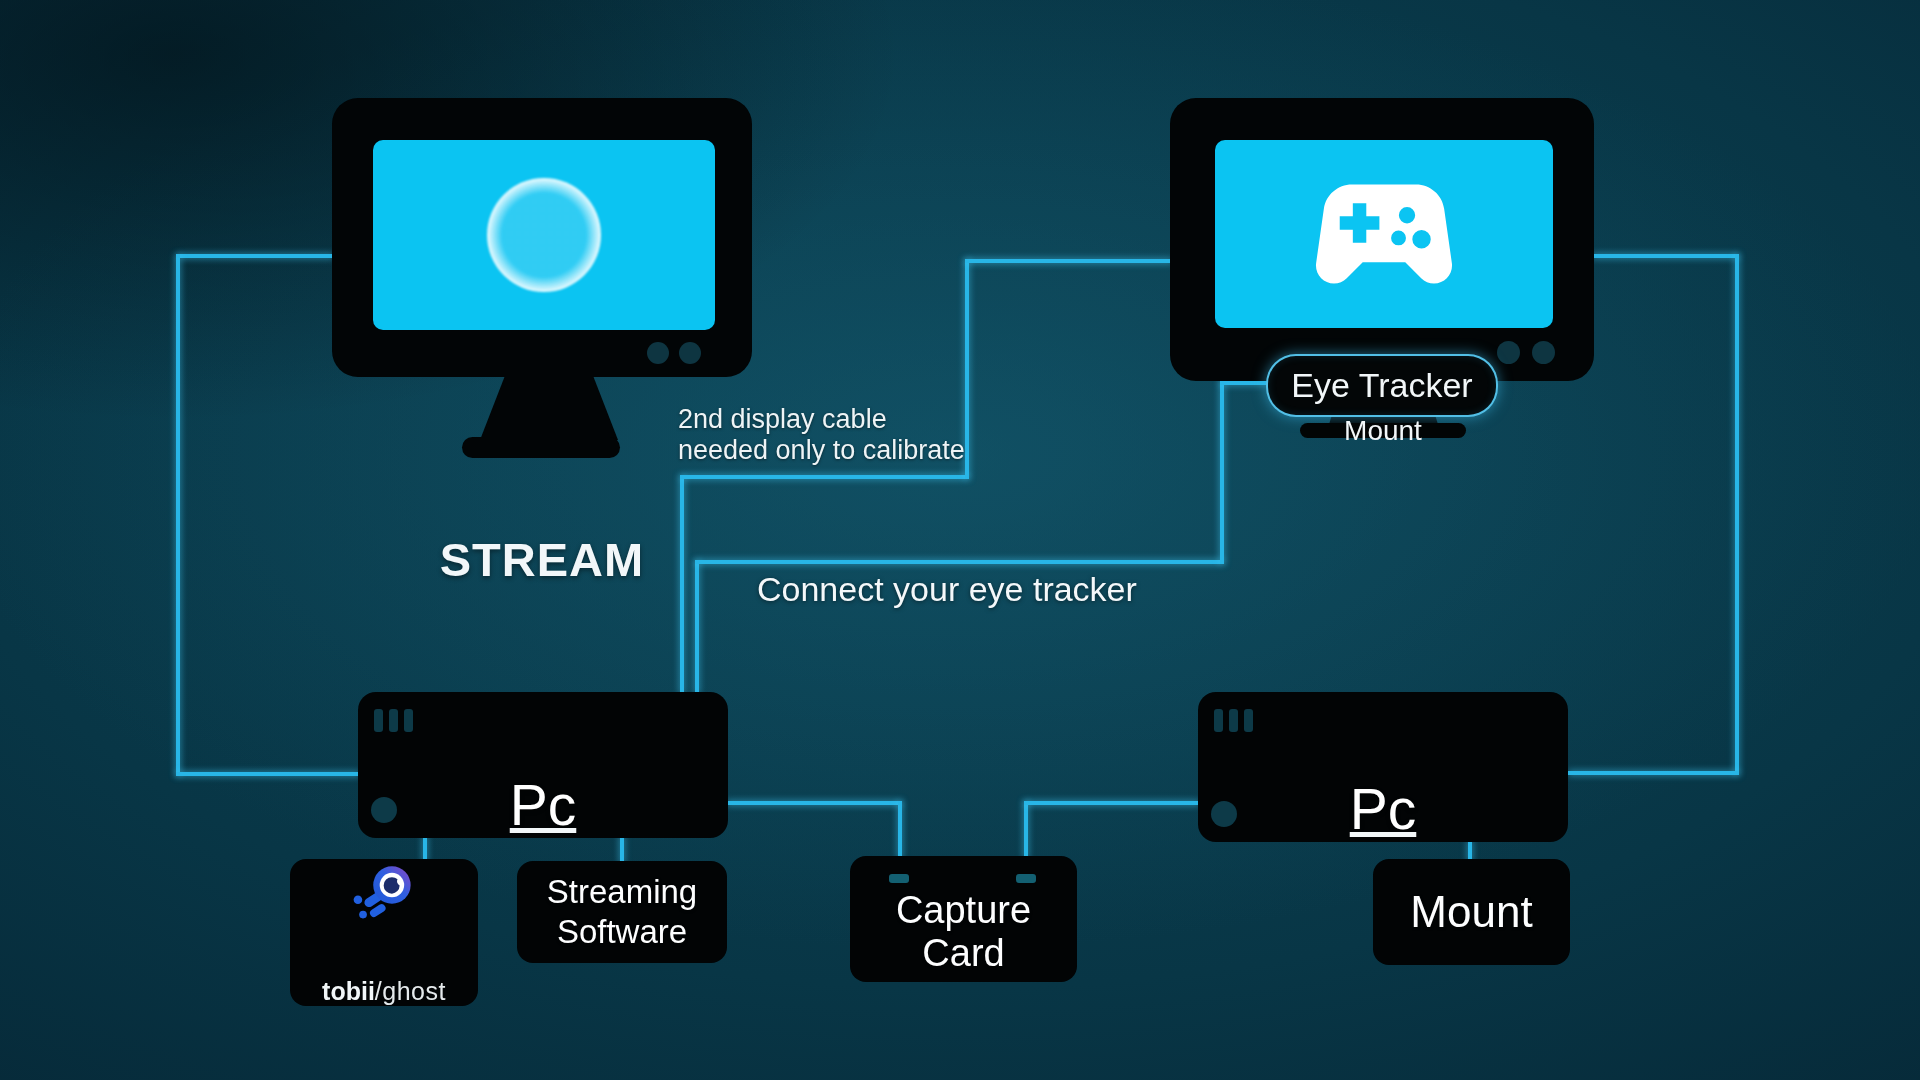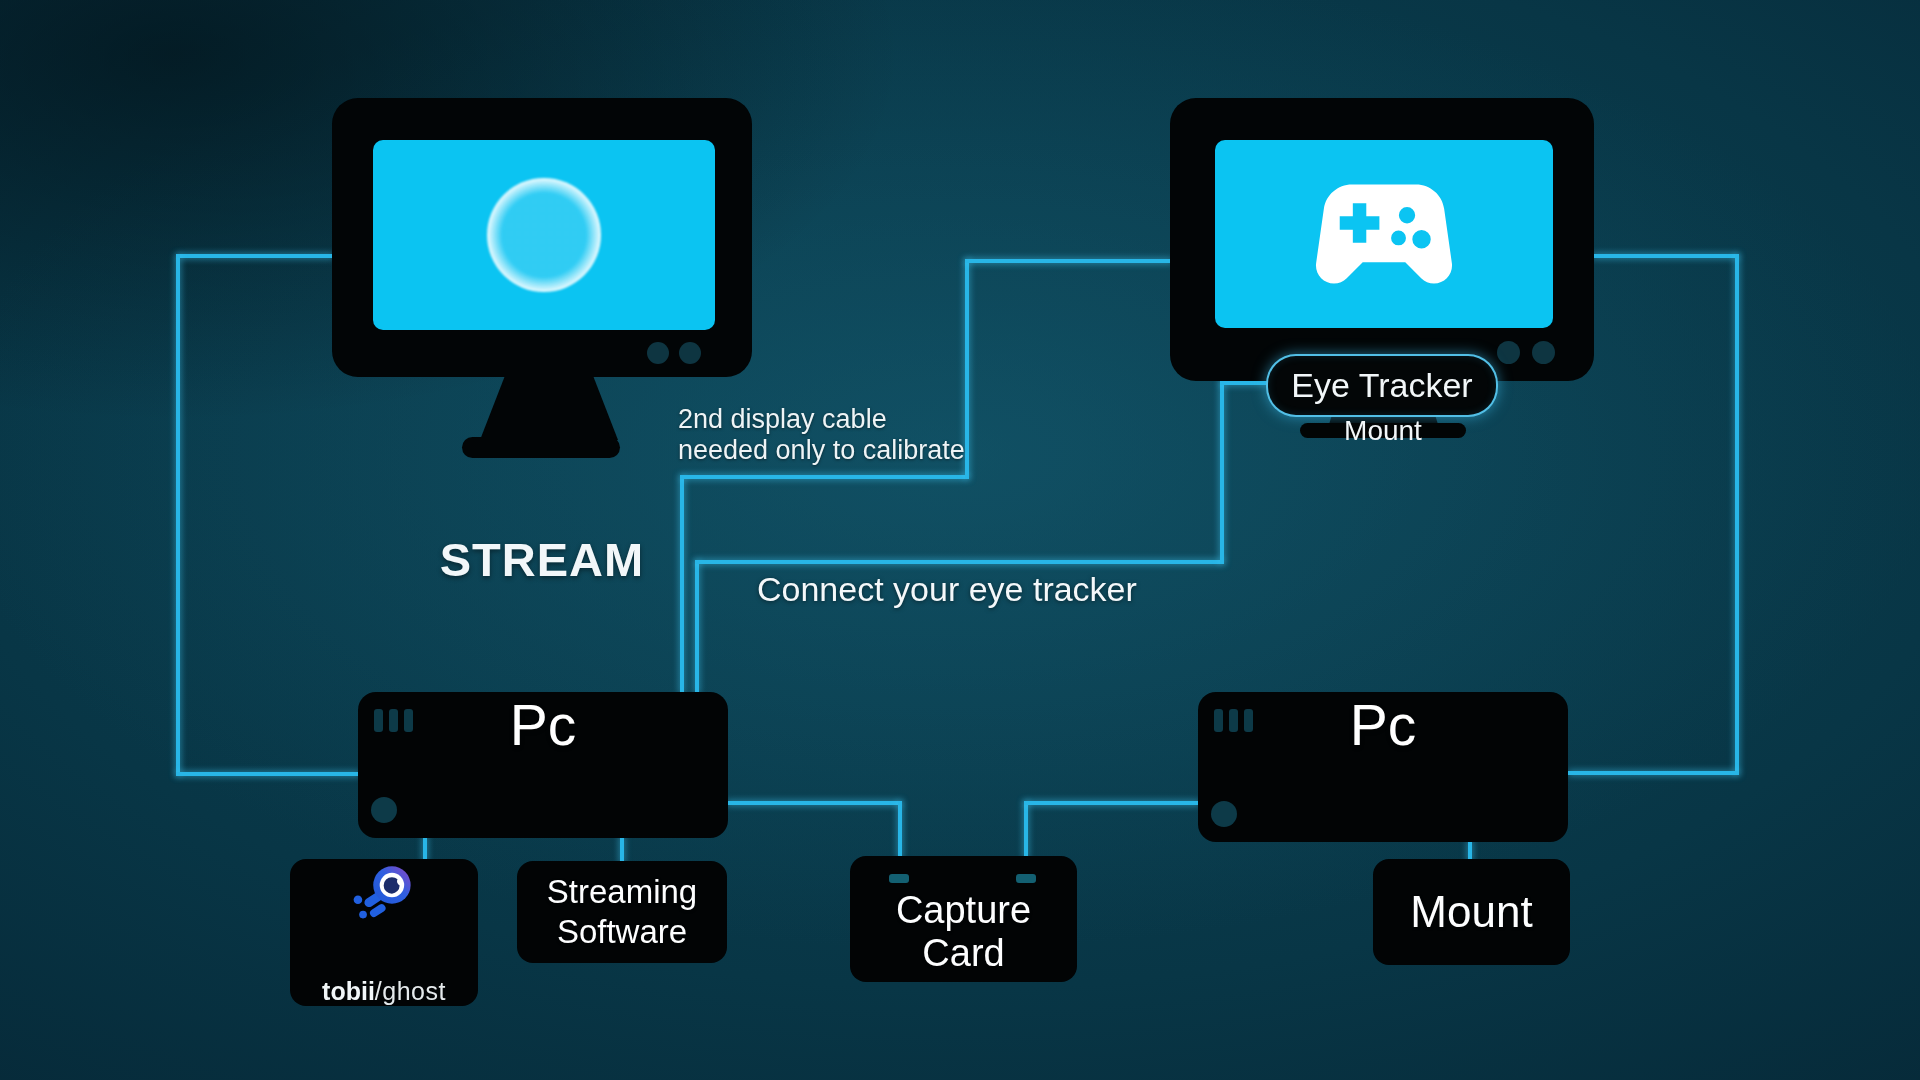--- a/index.html
+++ b/index.html
@@ -22,21 +22,21 @@
     background:radial-gradient(circle,
       rgba(150,228,250,.28) 52%,
       rgba(240,252,255,.95) 70%,
       rgba(190,238,252,.45) 82%,
       rgba(130,220,248,0) 96%);
     filter:blur(1px);
   }
   .section-title{position:absolute;width:360px;text-align:center;font-size:47px;font-weight:700;letter-spacing:1px;text-shadow:0 2px 5px rgba(0,0,0,.45);}
   .note{position:absolute;font-size:27px;line-height:31px;color:#eef4f6;text-shadow:0 1px 3px rgba(0,0,0,.5);}
   .note-big{position:absolute;font-size:34px;color:#f4f8fa;text-shadow:0 1px 4px rgba(0,0,0,.5);}
-  .pc-box{position:absolute;background:#020405;border-radius:18px;display:flex;align-items:flex-start;justify-content:center;}
+  .pc-box{position:absolute;background:#020405;border-radius:18px;display:flex;align-items:flex-end;justify-content:center;text-decoration:underline;}
   .pc-label{font-size:57px;color:#fff;text-shadow:0 2px 4px rgba(0,0,0,.4);}
   .vent{position:absolute;left:16px;top:17px;display:flex;gap:6px;}
   .vent i{display:block;width:9px;height:23px;border-radius:3px;background:#0d3a48;}
   .pwr-led{position:absolute;left:13px;bottom:15px;width:26px;height:26px;border-radius:50%;background:#0d3a48;}
   .dev-box{position:absolute;background:#020405;border-radius:16px;display:flex;align-items:center;justify-content:center;flex-direction:column;text-align:center;}
   .dev-label{color:#fdfeff;text-shadow:0 1px 3px rgba(0,0,0,.5);}
   .pill{position:absolute;background:#030607;display:flex;align-items:center;justify-content:center;}
   .eye-pill{border-radius:30px;border:2px solid rgba(86,201,242,.95);box-shadow:0 0 14px rgba(62,192,240,.55),inset 0 0 8px rgba(62,192,240,.15);font-size:34px;}
   .mount-pill{border-radius:15px;font-size:28px;background:#020505;}
   .slot{position:absolute;width:20px;height:9px;border-radius:3px;background:#136072;}

